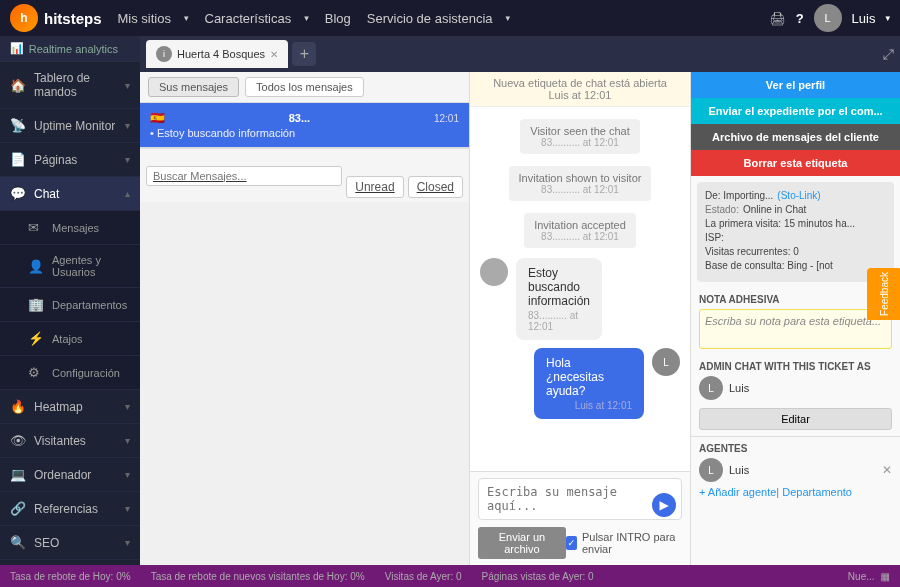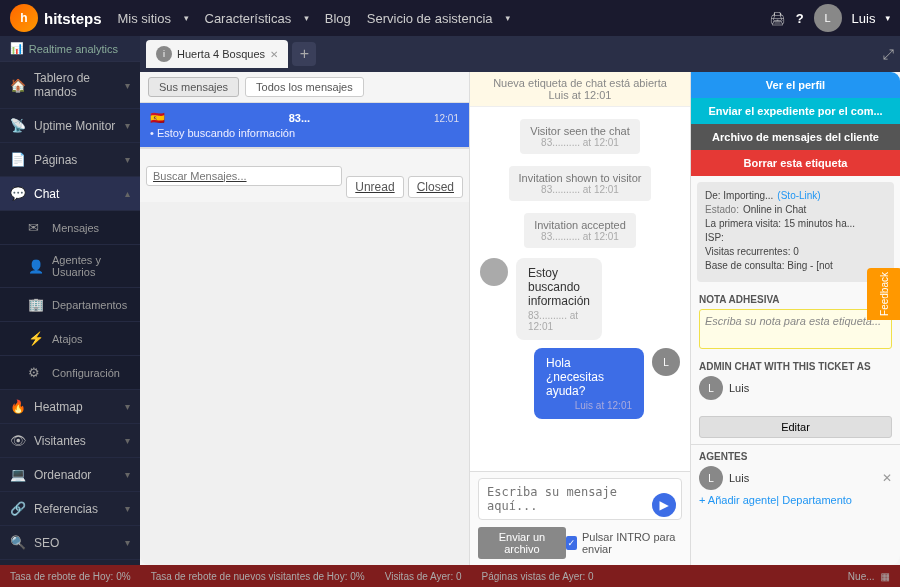--- a/index.html
+++ b/index.html
@@ -163,21 +163,20 @@
     .chat-list-item .time { font-size: 10px; color: #888; }
     .chat-list-item.selected .time { color: #dde; }
     .chat-list-item .preview { font-size: 11px; color: #555; }
     .chat-list-item.selected .preview { color: #eef; }
 
     
     .chat-main {
       display: flex;
       flex: 1;
       overflow: hidden;
-      border-radius: 9px;
     }
     .chat-notification {
       background: #fff9e6;
       text-align: center;
       padding: 5px;
       font-size: 11px;
       color: #888;
       border-bottom: 1px solid #eee;
     }
     .chat-messages {
@@ -397,21 +396,21 @@
     .admin-avatar {
       width: 24px; height: 24px; border-radius: 50%;
       background: #888;
       display: flex; align-items: center; justify-content: center;
       color: white; font-size: 10px;
     }
     .admin-name { font-size: 11px; color: #333; flex: 1; }
     .edit-btn {
       display: block;
       width: 100%;
-      margin-top: 16px;
+      margin-top: 8px;
       padding: 4px;
       background: #e0e0e0;
       border: 1px solid #ccc;
       border-radius: 3px;
       text-align: center;
       font-size: 11px;
       cursor: pointer;
     }
 
     .agents-section {
@@ -429,21 +428,21 @@
       display: flex; align-items: center; gap: 6px;
       margin-bottom: 4px;
     }
     .agent-row .agent-name { flex: 1; font-size: 11px; }
     .agent-remove { color: #999; cursor: pointer; font-size: 12px; }
     .add-agent { font-size: 11px; color: #2196f3; cursor: pointer; margin-top: 2px; }
 
     
     .status-bar {
       height: 22px;
-      background: #7f1d1d;
+      background: #701a75;
       display: flex; align-items: center;
       padding: 0 10px;
       gap: 20px;
       color: #aaa;
       font-size: 10px;
     }
     .status-bar .status-item { display: flex; align-items: center; gap: 4px; }
     .status-bar-right { margin-left: auto; display: flex; align-items: center; gap: 6px; padding-left: 16px; }
 
     

